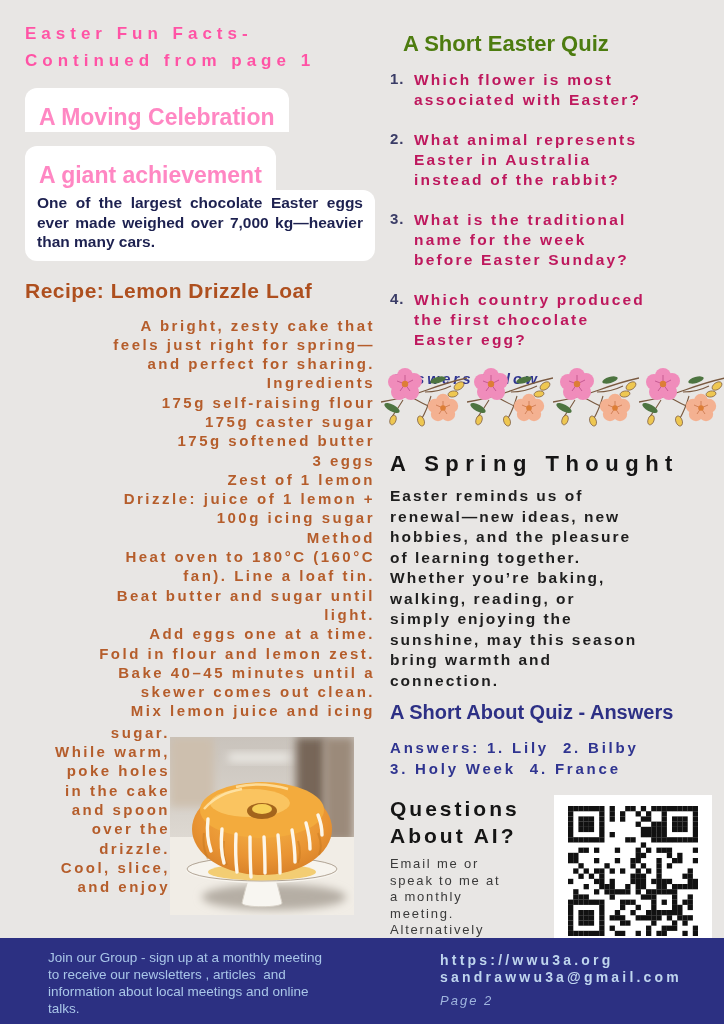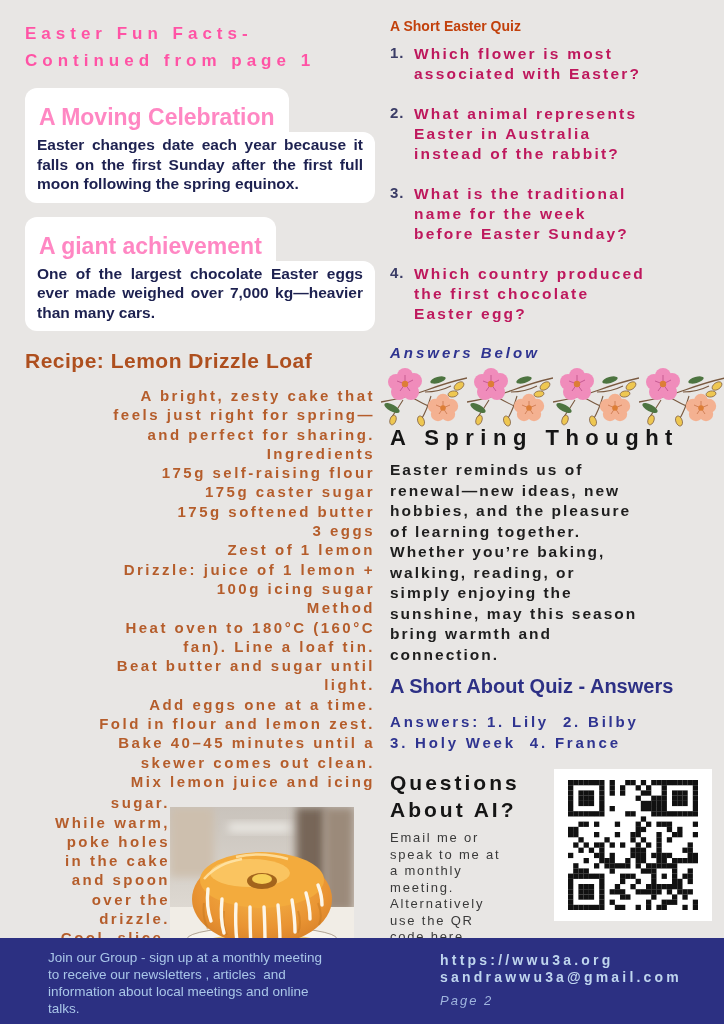--- a/index.html
+++ b/index.html
@@ -36,21 +36,21 @@
   }
   .recipe-bottom{position:relative;margin-top:2px;min-height:182px;}
   .recipe-wrap-text{width:145px;}
   .cake-figure{
     position:absolute;left:145px;top:14px;width:184px;height:178px;overflow:hidden;
   }
   .cake-figure svg{display:block;}
 
   
   .col-right{position:absolute;left:390px;top:18px;width:322px;}
-  .quiz-title{margin:0;font-size:14px;font-weight:bold;color:#c2410c;}
+  .quiz-title{margin:13px;font-size:22px;font-weight:bold;color:#4d7c0f;}
   .quiz-list{margin:10px 0 0 0;padding:0;list-style:none;}
   .quiz-item{display:flex;margin-bottom:20px;}
   .quiz-num{
     flex:0 0 24px;font-size:15px;font-weight:bold;color:#3A3C66;letter-spacing:1px;
   }
   .quiz-text{
     font-size:15.5px;font-weight:bold;color:#be185d;
     letter-spacing:2.2px;line-height:20px;white-space:pre-line;
   }
   .answers-below{
@@ -152,21 +152,20 @@
 
 <div class="page">
 
   <div class="col-left">
 
     <h1 class="page-title">Easter Fun Facts-
 Continued from page 1</h1>
 
     <section class="fact-section">
       <span class="hl-title">A Moving Celebration</span>
-      <div class="hl-body">Easter changes date each year because it falls on the first Sunday after the first full moon following the spring equinox.</div>
     </section>
 
     <section class="fact-section">
       <span class="hl-title">A giant achievement</span>
       <div class="hl-body">One of the largest chocolate Easter eggs ever made weighed over 7,000 kg—heavier than many cars.</div>
     </section>
 
     <h2 class="recipe-title">Recipe: Lemon Drizzle Loaf</h2>
 
     <div class="recipe-body pre">A bright, zesty cake that

